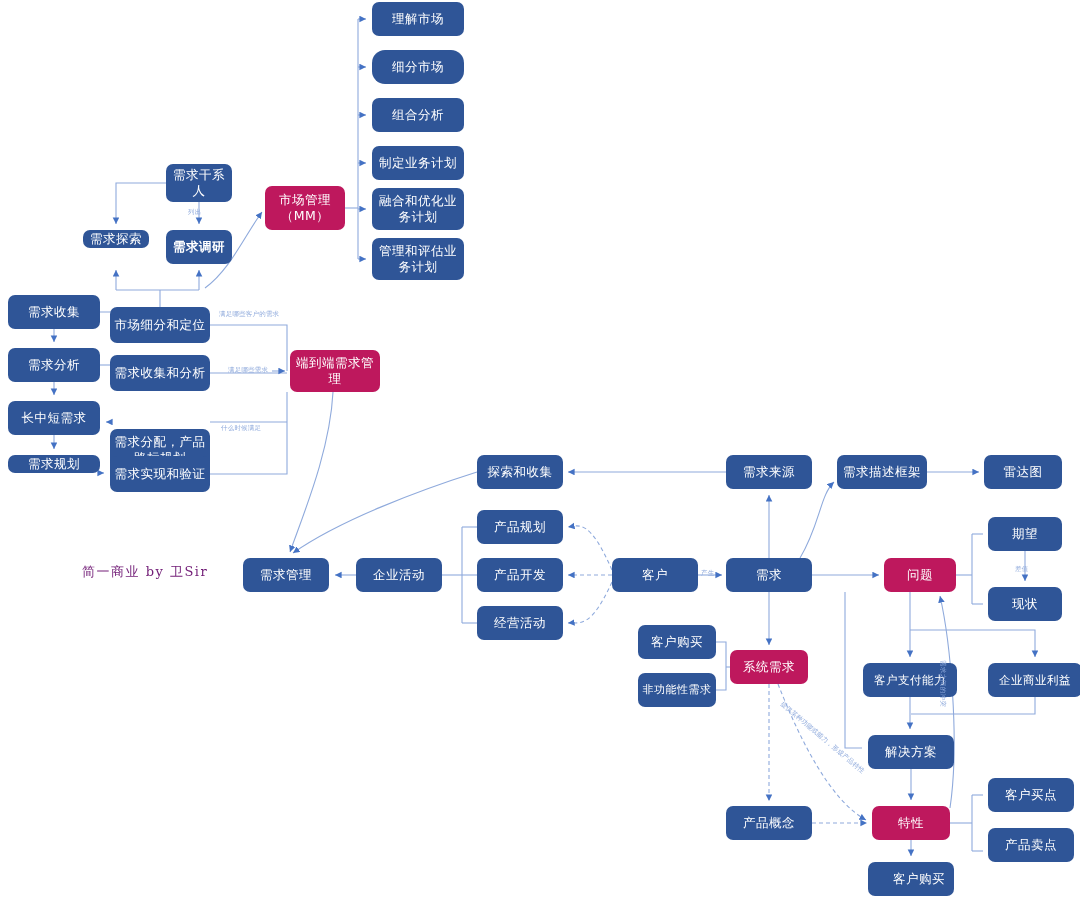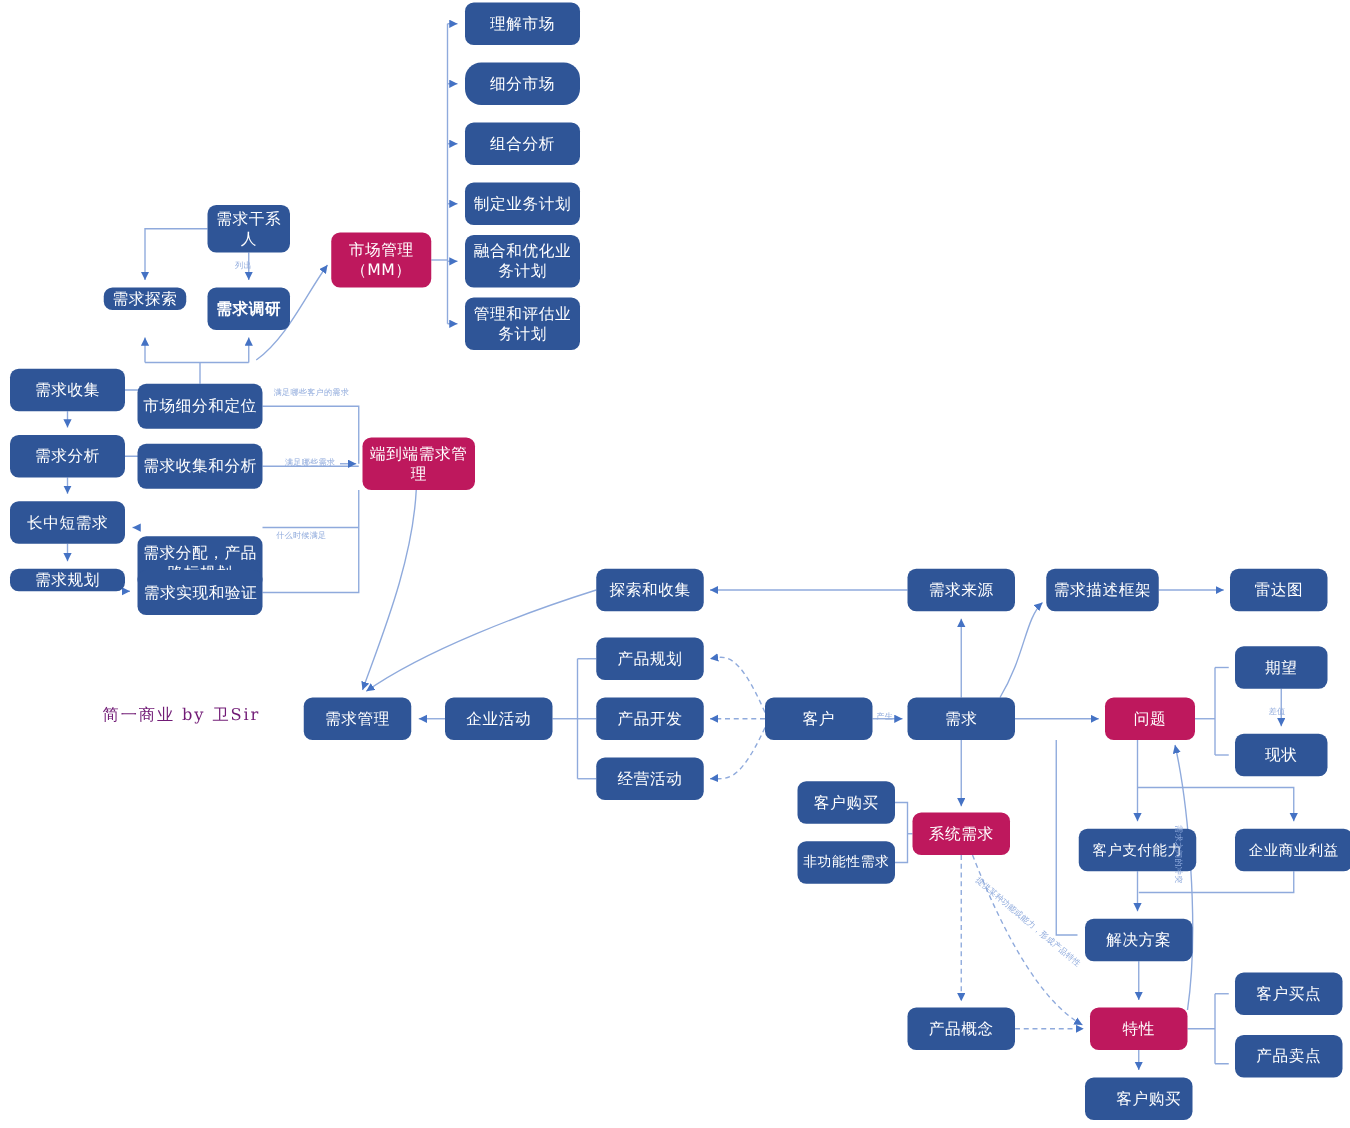--- a/index.html
+++ b/index.html
@@ -211,21 +211,21 @@
 
   <div class="node blue" style="left:110px;top:307px;width:100px;height:36px;">
       <span>市场细分和定位</span>
     </div>
   <div class="node blue" style="left:110px;top:355px;width:100px;height:36px;">
       <span>需求收集和分析</span>
     </div>
   <div class="node blue" style="left:110px;top:401px;width:100px;height:42px;margin-top:28px;">
       <span>需求分配，产品路标规划</span>
     </div>
-  <div class="node blue" style="left:110px;top:456px;width:100px;height:36px;justify-content:flex-end;">
+  <div class="node blue" style="left:110px;top:456px;width:100px;height:36px;">
       <span>需求实现和验证</span>
     </div>
 
   <div class="node orange" style="left:290px;top:350px;width:90px;height:42px;">
       <span>端到端需求管理</span>
     </div>
 
   <div class="node blue" style="left:243px;top:558px;width:86px;height:34px;">
       <span>需求管理</span>
     </div>

